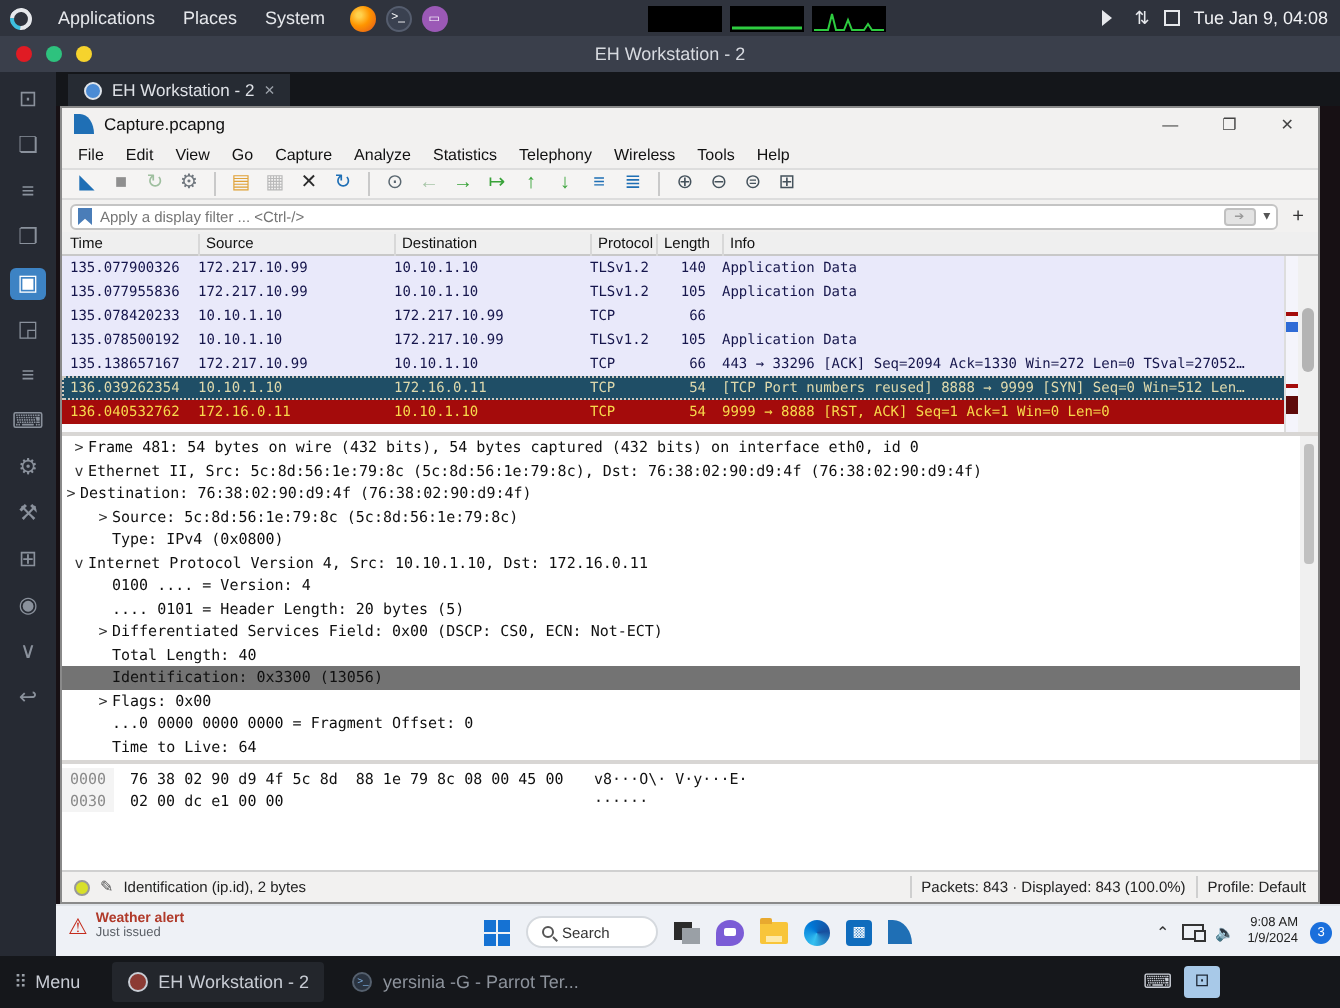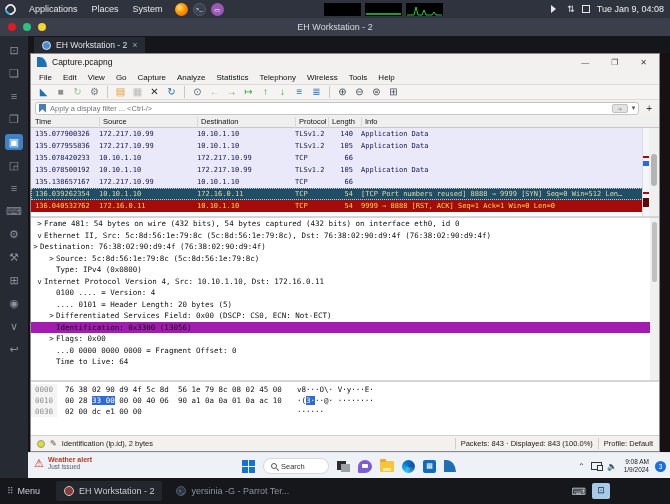--- a/index.html
+++ b/index.html
@@ -74,21 +74,21 @@
   .minimap { position:absolute; right:10px; top:0; width:7px; height:88px; background:#f4f4fb; border-left:1px solid #ddd; }
   .mm-seg { position:absolute; left:0; width:7px; }
   .vscroll { position:absolute; right:0; top:0; width:10px; height:88px; background:#f0f0f0; }
   .vscroll .handle { position:absolute; left:2px; width:6px; border-radius:3px; background:#b4b4b4; }
   .splitter { height:2px; background:#d8d6d4; flex:none; }
 
   
   .details { position:relative; height:162px; background:#fff; flex:none; overflow:hidden; font-family:"DejaVu Sans Mono", monospace; font-size:7.5px; color:#101010; }
   .dline { height:11.5px; line-height:11.5px; white-space:nowrap; }
   .dline .arrow { display:inline-block; width:9px; text-align:center; color:#333; }
-  .dline.sel { background:#a21caf; }
+  .dline.sel { background:#737373; }
   .d-scroll { position:absolute; right:0; top:0; width:9px; height:162px; background:#f0f0f0; }
   .d-scroll .handle { position:absolute; left:2px; top:4px; width:5px; height:60px; border-radius:2px; background:#c0c0c0; }
 
   
   .hexpane { position:relative; height:53px; background:#fff; flex:none; font-family:"DejaVu Sans Mono", monospace; font-size:7.5px; padding-top:2px; overflow:hidden; }
   .hrow { height:11px; line-height:11px; white-space:pre; }
   .hoff { display:inline-block; width:26px; color:#8a8a8a; background:#f4f4f4; padding-left:4px; margin-right:8px; }
   .hhex { display:inline-block; width:232px; }
   .hl { background:#2f6bd6; color:#fff; }
 
@@ -294,20 +294,21 @@
                 <span class="c-proto">TCP</span>
                 <span class="c-len">54</span>
                 <span class="c-info">[TCP Port numbers reused] 8888 → 9999 [SYN] Seq=0 Win=512 Len…</span>
               </div>
               <div class="prow normal" style="top: 48px;">
                 <span class="c-time">135.138657167</span>
                 <span class="c-src">172.217.10.99</span>
                 <span class="c-dst">10.10.1.10</span>
                 <span class="c-proto">TCP</span>
                 <span class="c-len">66</span>
+                <span class="c-info">443 → 33296 [ACK] Seq=2094 Ack=1330 Win=272 Len=0 TSval=27052…</span>
               </div>
               <div class="prow normal" style="top: 36px;">
                 <span class="c-time">135.078500192</span>
                 <span class="c-src">10.10.1.10</span>
                 <span class="c-dst">172.217.10.99</span>
                 <span class="c-proto">TLSv1.2</span>
                 <span class="c-len">105</span>
                 <span class="c-info">Application Data</span>
               </div>
               <div class="prow normal" style="top: 24px;">
@@ -352,31 +353,31 @@
               </div>
           <div class="dline" style="padding-left: 4px;"><span class="arrow">&gt;</span><span class="txt">Frame 481: 54 bytes on wire (432 bits), 54 bytes captured (432 bits) on interface eth0, id 0</span></div>
               <div class="dline" style="padding-left: 4px;"><span class="arrow">v</span><span class="txt">Ethernet II, Src: 5c:8d:56:1e:79:8c (5c:8d:56:1e:79:8c), Dst: 76:38:02:90:d9:4f (76:38:02:90:d9:4f)</span></div>
               <div class="dline" style=""><span class="arrow">&gt;</span><span class="txt">Destination: 76:38:02:90:d9:4f (76:38:02:90:d9:4f)</span></div>
               <div class="dline" style="padding-left: 16px;"><span class="arrow">&gt;</span><span class="txt">Source: 5c:8d:56:1e:79:8c (5c:8d:56:1e:79:8c)</span></div>
               <div class="dline" style="padding-left: 16px;"><span class="arrow"></span><span class="txt">Type: IPv4 (0x0800)</span></div>
               <div class="dline" style="padding-left: 4px;"><span class="arrow">v</span><span class="txt">Internet Protocol Version 4, Src: 10.10.1.10, Dst: 172.16.0.11</span></div>
               <div class="dline" style="padding-left: 16px;"><span class="arrow"></span><span class="txt">0100 .... = Version: 4</span></div>
               <div class="dline" style="padding-left: 16px;"><span class="arrow"></span><span class="txt">.... 0101 = Header Length: 20 bytes (5)</span></div>
               <div class="dline" style="padding-left: 16px;"><span class="arrow">&gt;</span><span class="txt">Differentiated Services Field: 0x00 (DSCP: CS0, ECN: Not-ECT)</span></div>
+              <div class="dline" style="padding-left: 16px;"><span class="arrow"></span><span class="txt">Total Length: 40</span></div>
               <div class="dline sel" style="padding-left: 16px;"><span class="arrow"></span><span class="txt">Identification: 0x3300 (13056)</span></div>
               <div class="dline" style="padding-left: 16px;"><span class="arrow">&gt;</span><span class="txt">Flags: 0x00</span></div>
               <div class="dline" style="padding-left: 16px;"><span class="arrow"></span><span class="txt">...0 0000 0000 0000 = Fragment Offset: 0</span></div>
               <div class="dline" style="padding-left: 16px;"><span class="arrow"></span><span class="txt">Time to Live: 64</span></div>
             </div>
 
           <div class="splitter"></div>
 
           <div class="hexpane">
-              <div class="hrow"><span class="hoff">0000</span><span class="hhex"><span>76 38 02 90 d9 4f 5c 8d  56 1e 79 8c 08 02 45 00</span></span><span class="hascii"><span>v8···O\· V·y···E·</span></span></div>
-              <div class="hrow"><span class="hoff">0010</span><span class="hhex"><span>00 28 </span><span class="hl">33 00</span><span> 00 00 40 06  90 a1 0a 0a 01 0a ac 10</span></span><span class="hascii"><span>·(</span><span class="hl">3·</span><span>··@· ········</span></span></div>
+              <div class="hrow"><span class="hoff">0000</span><span class="hhex"><span>76 38 02 90 d9 4f 5c 8d  88 1e 79 8c 08 00 45 00</span></span><span class="hascii"><span>v8···O\· V·y···E·</span></span></div>
               <div class="hrow"><span class="hoff">0030</span><span class="hhex"><span>02 00 dc e1 00 00</span></span><span class="hascii"><span>······</span></span></div>
             </div>
 
           <div class="statusbar">
             <span class="expert-dot"></span>
             <span class="pencil">✎</span>
             <span>Identification (ip.id), 2 bytes</span>
             <span class="sb-mid sb-sep"></span>
             <span>Packets: 843 · Displayed: 843 (100.0%)</span>
             <span class="sb-sep"></span>

